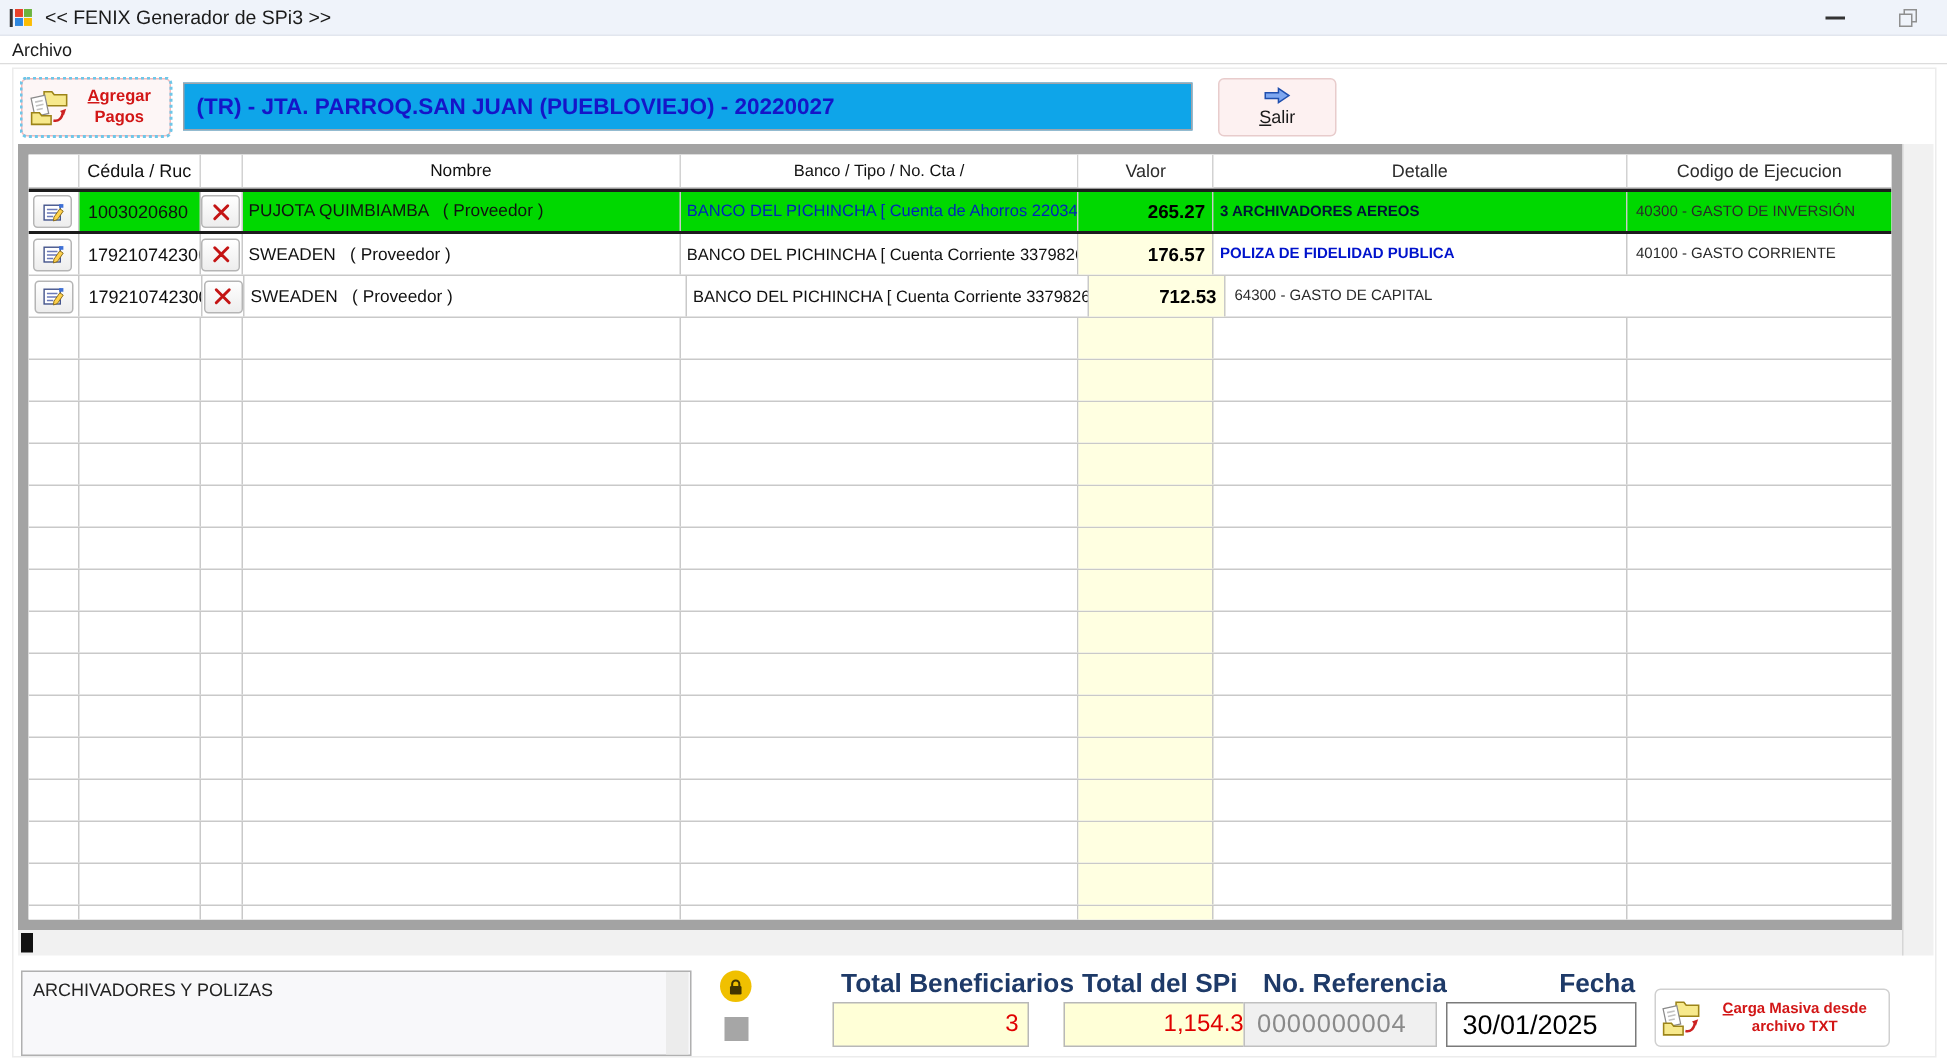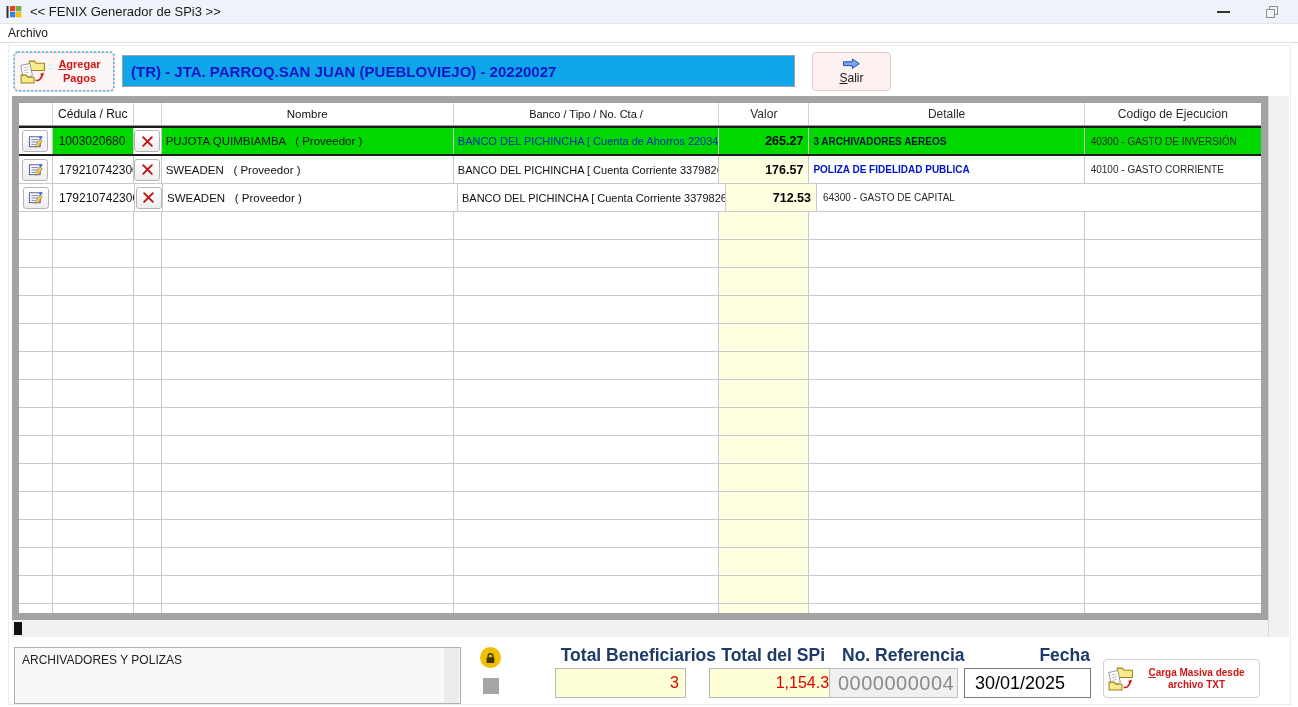--- a/index.html
+++ b/index.html
@@ -83,21 +83,21 @@
   .lb-spi   { left:690px; width:135px; text-align:right; }
   .lb-ref   { left:830px; width:160px; text-align:left;margin-left:12px; }
   .lb-fecha { left:965px; width:125px; text-align:right; }
 
   .f-field { position:absolute; top:668px; height:30px; font-family:"Liberation Sans",sans-serif; }
   .fd-benef { left:555px; width:131px; background:#ffffd7; border:1px solid #b8b8b8;
     color:#e00000; font-size:16px; text-align:right; padding-right:6px; }
   .fd-spi   { left:690px; width:136px; background:#ffffd7; border:1px solid #b8b8b8;
     color:#e00000; font-size:16px; text-align:right; padding-right:6px;margin-left:19px; }
   .fd-ref   { left:829px; width:129px; background:#f0f0f0; border:1px solid #c0c0c0;
-    color:#8a8a8a; font-size:20px; padding-left:8px; letter-spacing:0.5px; }
+    color:#8a8a8a; font-size:17px; padding-left:8px; letter-spacing:0.5px; }
   .fd-fecha { left:964px; width:127px; background:#fff; border:1px solid #7a7a7a;
     color:#000; font-size:18px; padding-left:10px; }
 
   .btn-carga { position:absolute; left:1103px; top:659px; width:157px; height:39px;
     background:#fff; border:1px solid #d0d0d0; border-radius:4px;
     display:flex; align-items:center; gap:3px; padding:2px 3px; cursor:pointer; }
   .btn-carga .lbl { font-size:10px; }
 </style>
 </head>
 <body>

